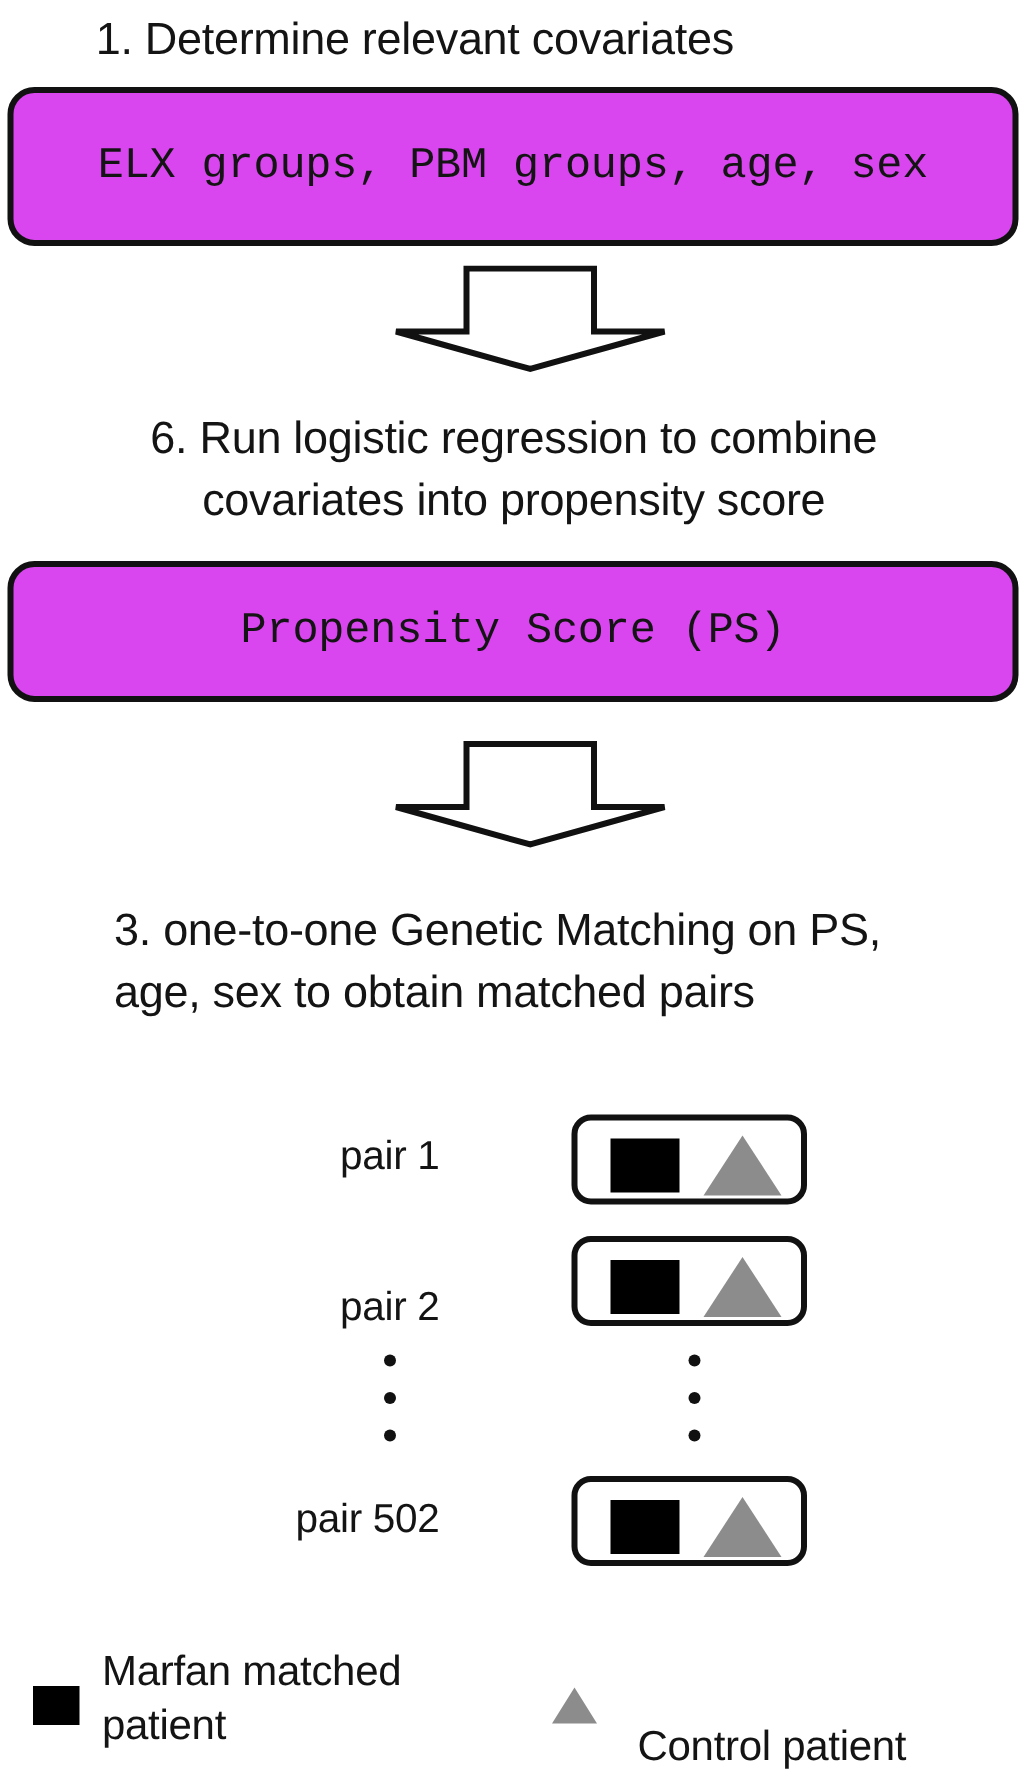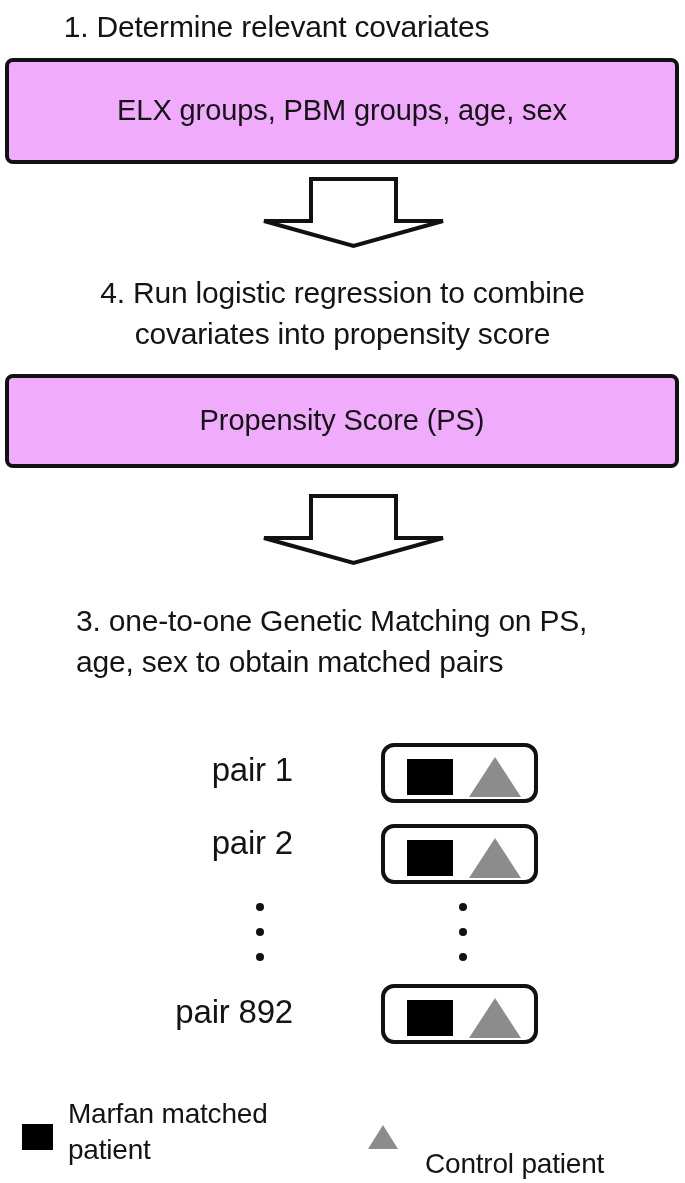--- a/index.html
+++ b/index.html
@@ -27,42 +27,43 @@
     letter-spacing: -0.2px;
     white-space: pre-line;
   }
   .step-title.center { text-align: center; }
   .step-title.left   { text-align: left; }
 
   
   .rounded-box {
     position: absolute;
     border: 4px solid #111111;
-    border-radius: 8px;
-    background: #f0abfc;
+    border-radius: 18px;
+    background: #d946ef;
     box-sizing: border-box;
     display: flex;
     align-items: center;
     justify-content: center;
+    font-family: Liberation Mono, monospace;
   }
   .rounded-box .box-label {
     font-size: 29px;
     color: #141414;
     letter-spacing: -0.1px;
     line-height: 1.1;
   }
 
   
   .down-arrow { position: absolute; }
   .down-arrow svg { display: block; }
 
   
   .pair-label {
     position: absolute;
-    font-size: 33px;
+    font-size: 27px;
     line-height: 30px;
     color: #141414;
     text-align: right;
     letter-spacing: -0.2px;
   }
   .pair-box {
     position: absolute;
     border: 4px solid #111111;
     border-radius: 13px;
     background: #ffffff;
@@ -113,21 +114,21 @@
 <div class="rounded-box" style="left:5px; top:58px; width:674px; height:106px;">
   <span class="box-label">ELX groups, PBM groups, age, sex</span>
 </div>
 
 <div class="down-arrow" style="left:262px; top:177px;">
   <svg width="183" height="72" viewBox="0 0 183 72" aria-hidden="true">
     <polygon points="49,2 134,2 134,44 181,44 91.5,69 2,44 49,44" fill="#ffffff" stroke="#111111" stroke-width="4" stroke-linejoin="miter"></polygon>
   </svg>
 </div>
 
-<div class="step-title center" style="left:10px; top:272px; width:665px;">4. Run logistic regression to combine
+<div class="step-title center" style="left:10px; top:272px; width:665px;">6. Run logistic regression to combine
 covariates into propensity score</div>
 
 <div class="rounded-box" style="left:5px; top:374px; width:674px; height:94px;">
   <span class="box-label">Propensity Score (PS)</span>
 </div>
 
 <div class="down-arrow" style="left:262px; top:494px;">
   <svg width="183" height="72" viewBox="0 0 183 72" aria-hidden="true">
     <polygon points="49,2 134,2 134,44 181,44 91.5,69 2,44 49,44" fill="#ffffff" stroke="#111111" stroke-width="4" stroke-linejoin="miter"></polygon>
   </svg>
@@ -136,40 +137,40 @@
 <div class="step-title left" style="left:76px; top:600px; width:625px;">3. one-to-one Genetic Matching on PS,
 age, sex to obtain matched pairs</div>
 
 <div class="pair-label" style="left:133px; top:755px; width:160px;">pair 1</div>
 
 <div class="pair-box" style="left:381px; top:743px; width:157px; height:60px;">
   <span class="marker-square" style="left:22px; top:12px; width:46px; height:36px;"></span>
   <span class="marker-triangle" style="left:84px; top:10px; border-left-width:26px; border-right-width:26px; border-bottom-width:40px; border-bottom-color:#8c8c8c;"></span>
 </div>
 
-<div class="pair-label" style="left:133px; top:828px; width:160px;">pair 2</div>
+<div class="pair-label" style="left:133px; top:856px; width:160px;">pair 2</div>
 
 <div class="pair-box" style="left:381px; top:824px; width:157px; height:60px;">
   <span class="marker-square" style="left:22px; top:12px; width:46px; height:36px;"></span>
   <span class="marker-triangle" style="left:84px; top:10px; border-left-width:26px; border-right-width:26px; border-bottom-width:40px; border-bottom-color:#8c8c8c;"></span>
 </div>
 
 <div class="ellipsis-col" style="left:256px; top:903px;">
   <i></i>
   <i></i>
   <i></i>
 </div>
 
 <div class="ellipsis-col" style="left:459px; top:903px;">
   <i></i>
   <i></i>
   <i></i>
 </div>
 
-<div class="pair-label" style="left:113px; top:997px; width:180px;">pair 892</div>
+<div class="pair-label" style="left:113px; top:997px; width:180px;">pair 502</div>
 
 <div class="pair-box" style="left:381px; top:984px; width:157px; height:60px;">
   <span class="marker-square" style="left:22px; top:12px; width:46px; height:36px;"></span>
   <span class="marker-triangle" style="left:84px; top:10px; border-left-width:26px; border-right-width:26px; border-bottom-width:40px; border-bottom-color:#8c8c8c;"></span>
 </div>
 
 <span class="marker-square" style="left:22px; top:1124px; width:31px; height:26px;"></span>
 
 <div class="legend-text" style="left:68px; top:1096px; width:260px;">Marfan matched
 patient</div>

